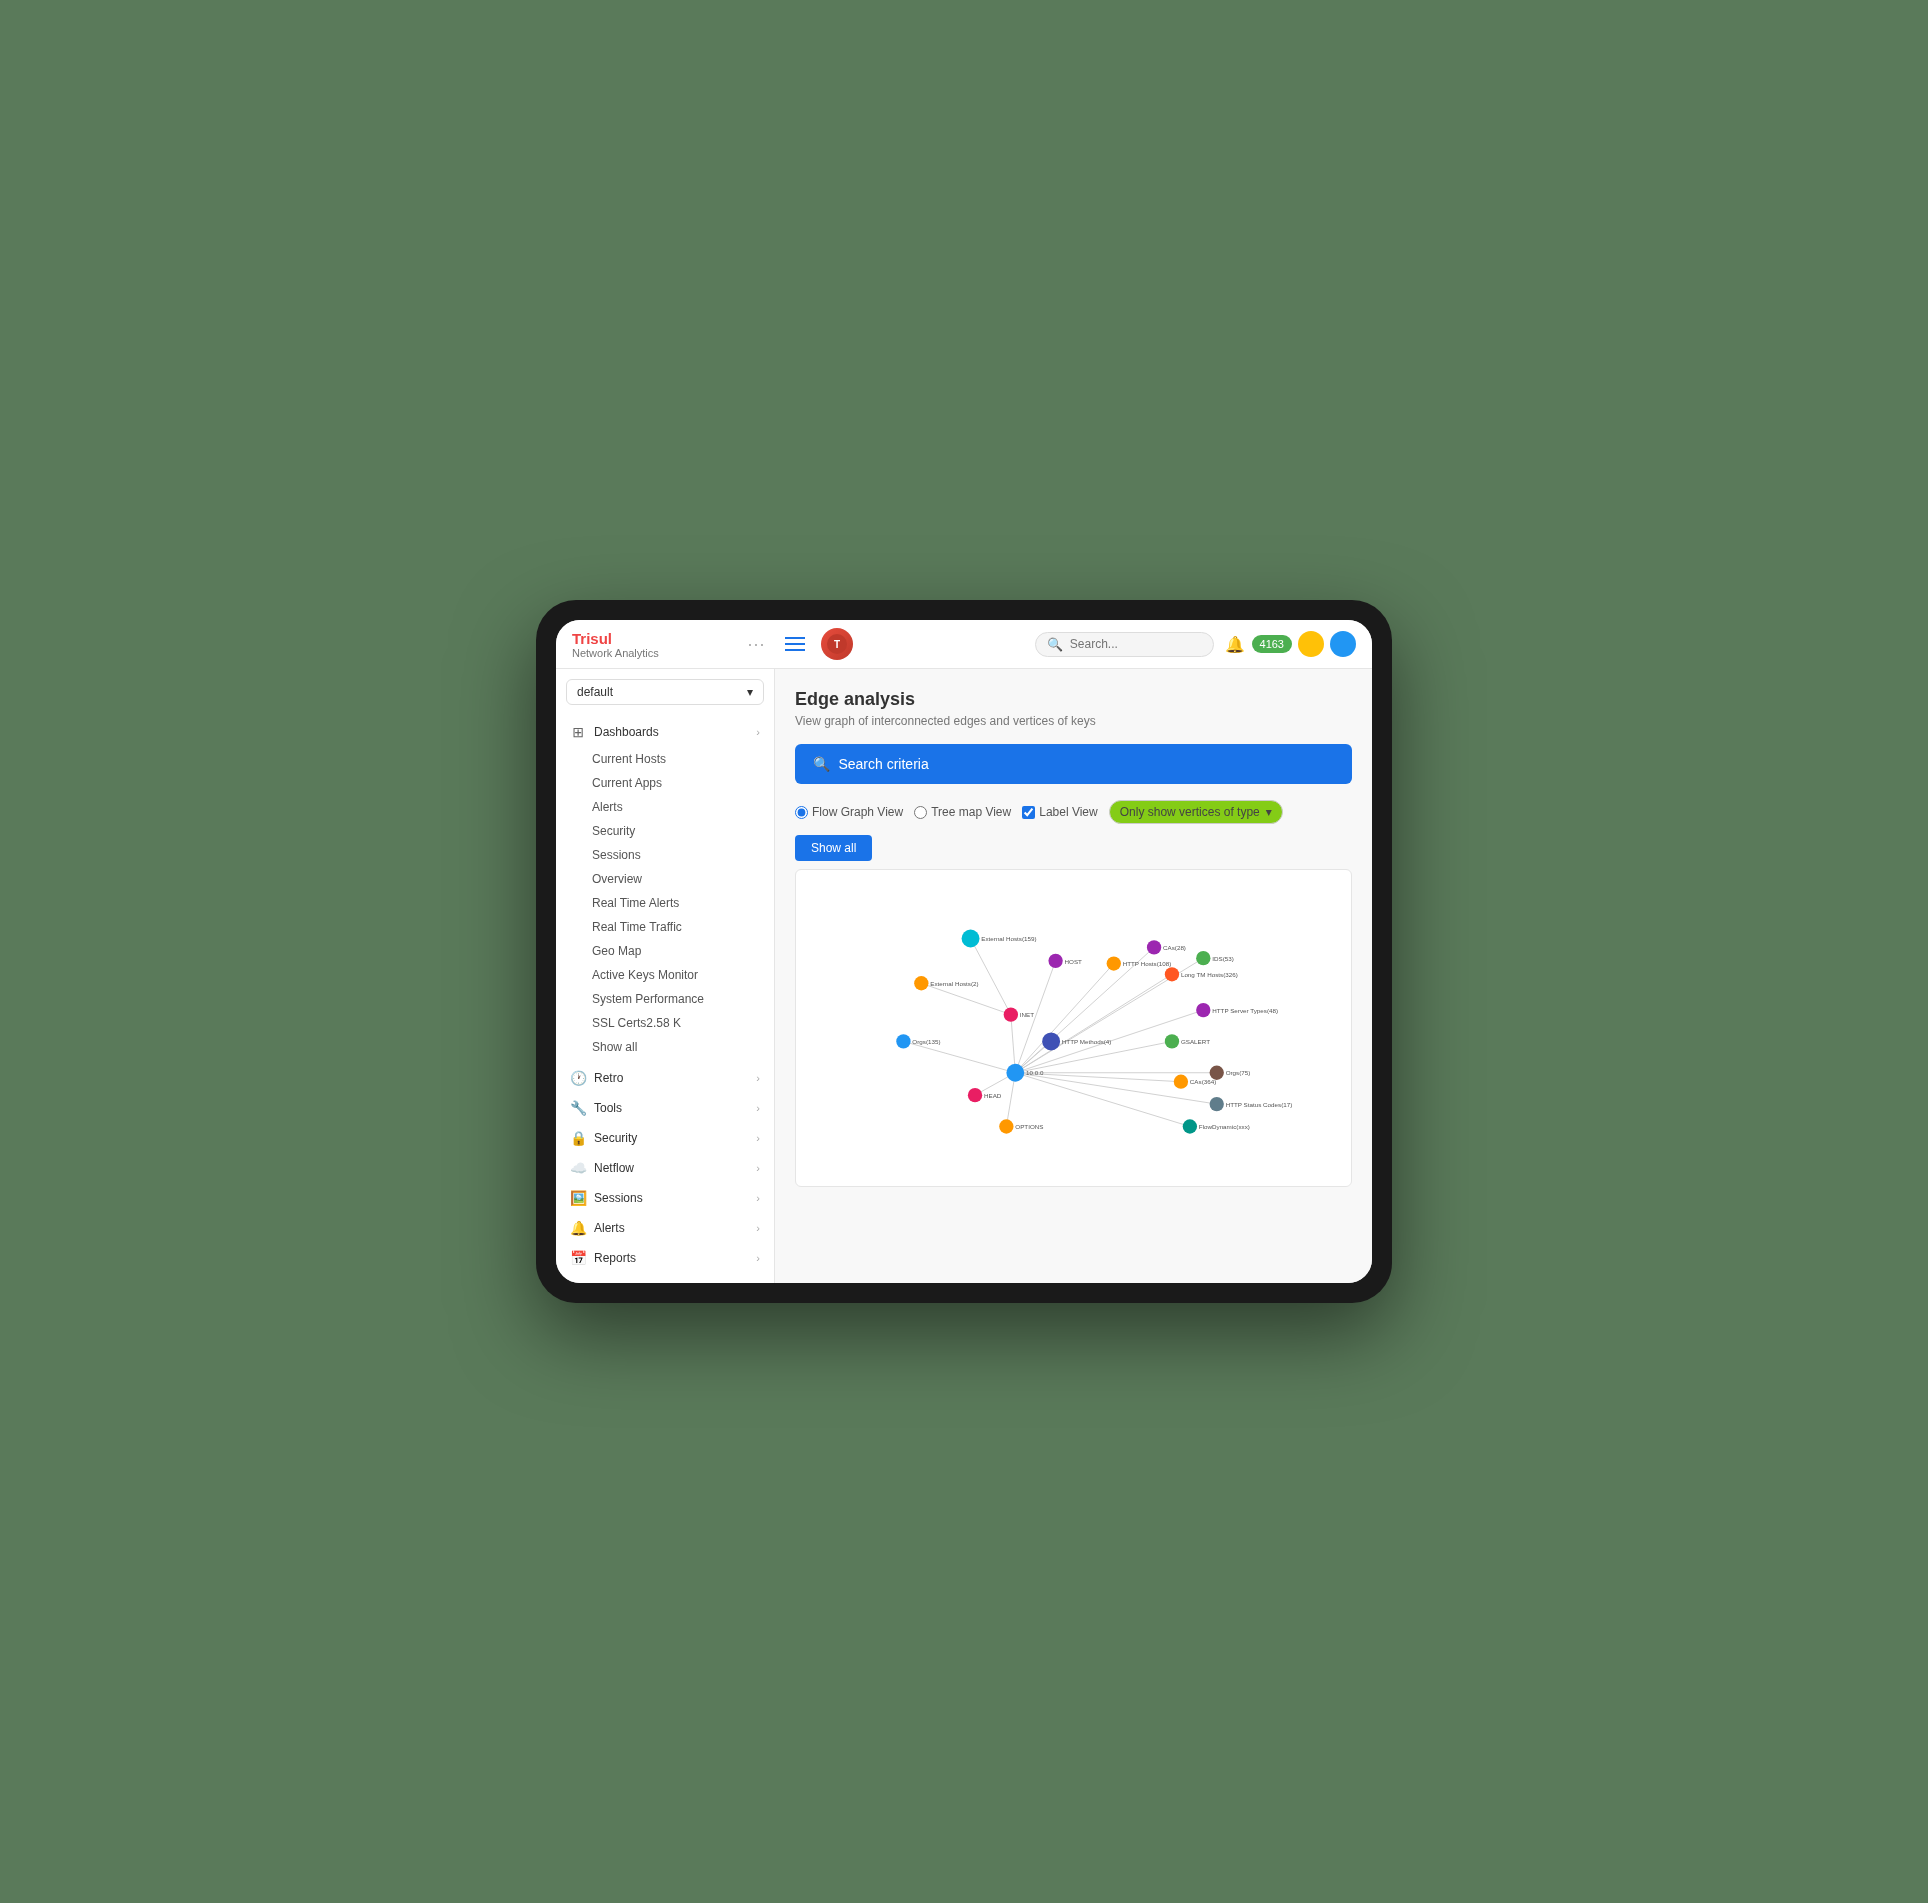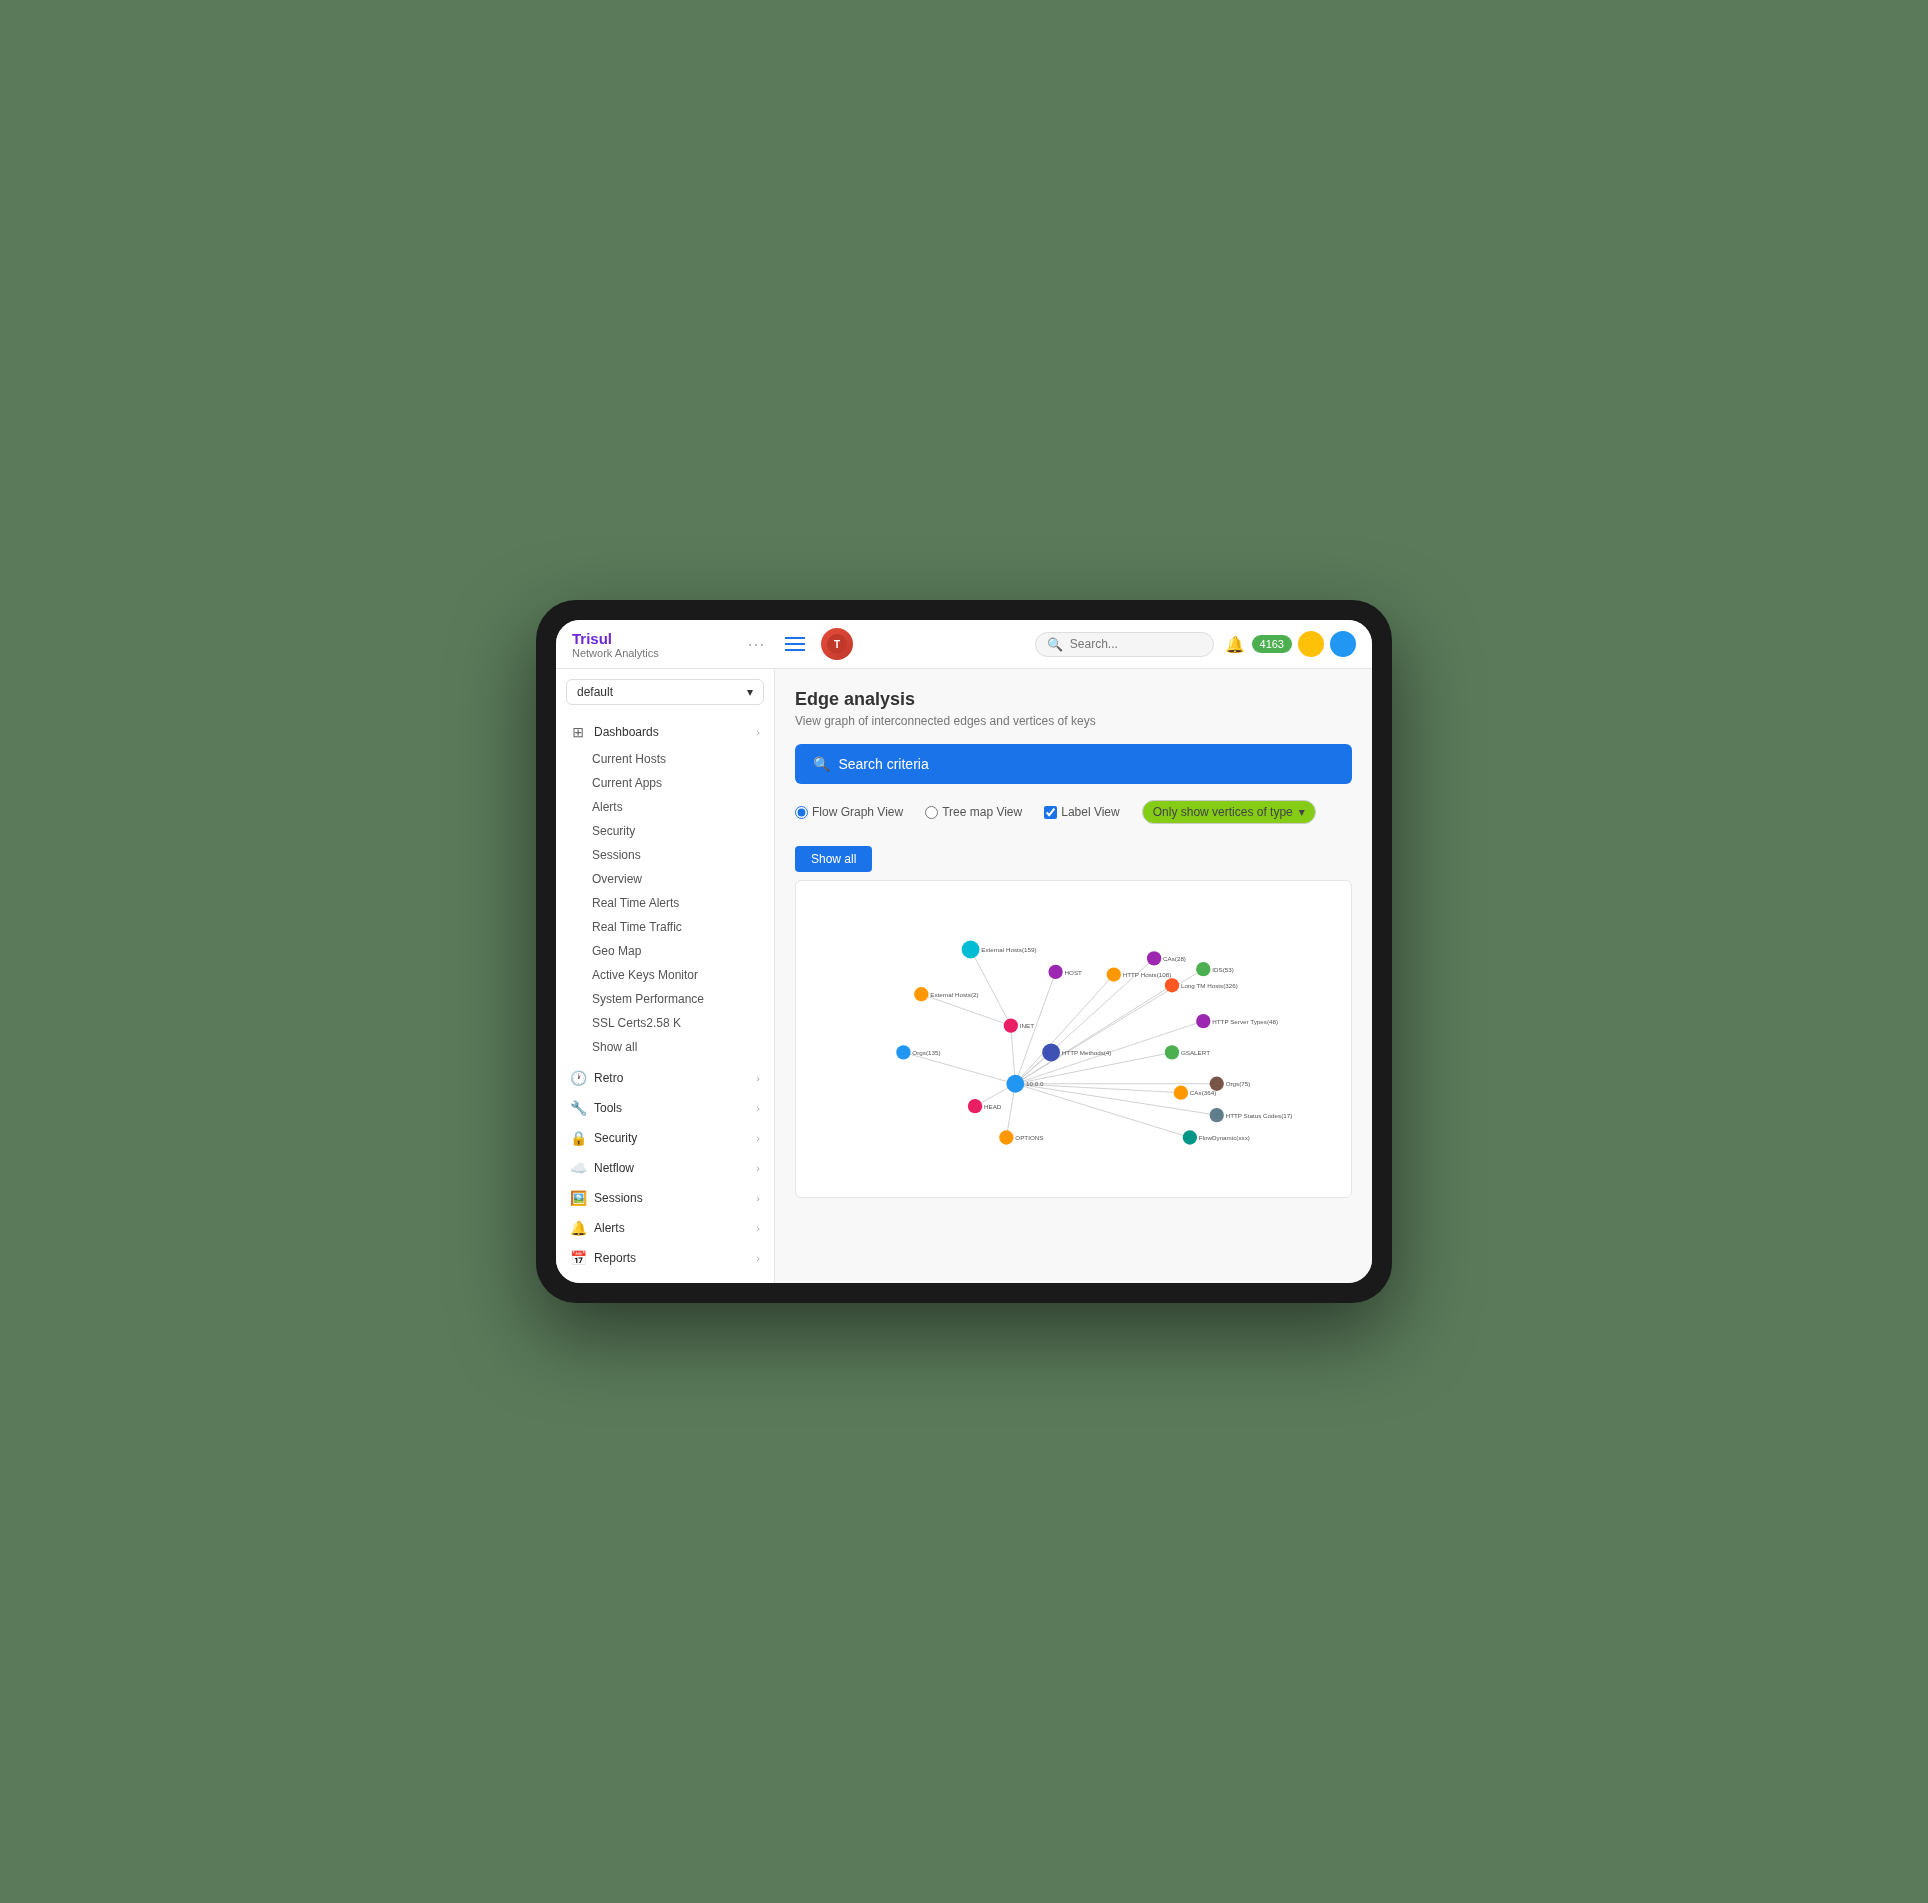--- a/index.html
+++ b/index.html
@@ -35,21 +35,21 @@
       gap: 12px;
     }
     .app-name-section {
       display: flex;
       flex-direction: column;
       min-width: 159px;
     }
     .app-name {
       font-size: 15px;
       font-weight: 600;
-      color: #6d28d9;
+      color: #ef4444;
     }
     .app-subtitle {
       font-size: 11px;
       color: #777;
     }
     .top-bar-dots {
       font-size: 18px;
       color: #aaa;
       cursor: pointer;
       margin-left: 4px;
@@ -235,21 +235,21 @@
       font-size: 13px;
       color: #444;
       margin-bottom: 10px;
     }
     .showing-line .time-link {
       color: #1a73e8;
     }
     .view-controls {
       display: flex;
       align-items: center;
-      gap: 22px;
+      gap: 11px;
       margin-bottom: 8px;
       flex-wrap: wrap;
     }
     .radio-group {
       display: flex;
       align-items: center;
       gap: 4px;
       font-size: 12px;
       color: #555;
       cursor: pointer;

